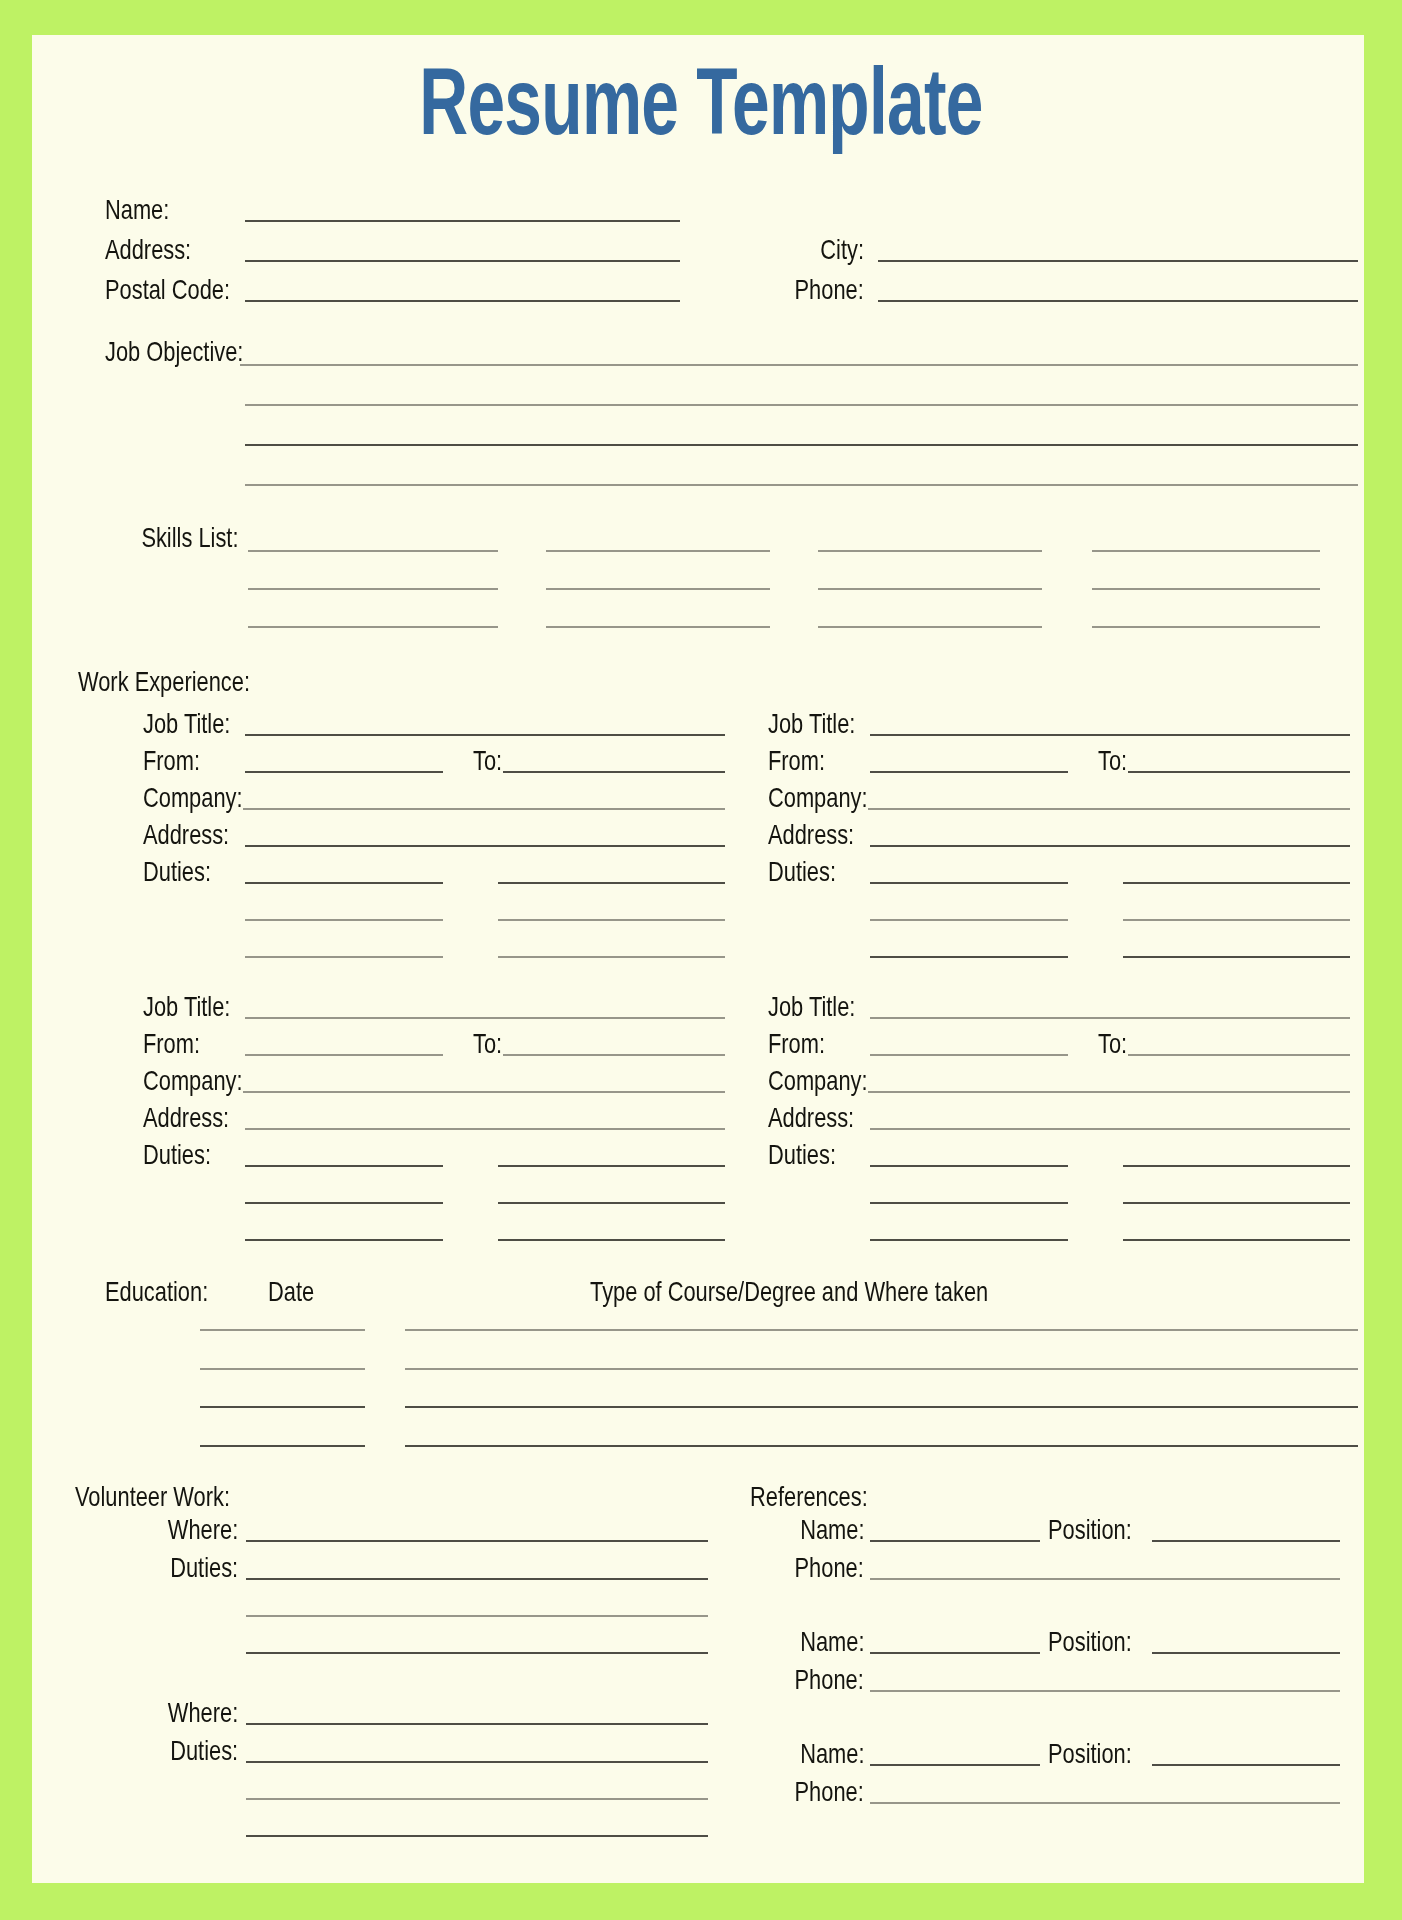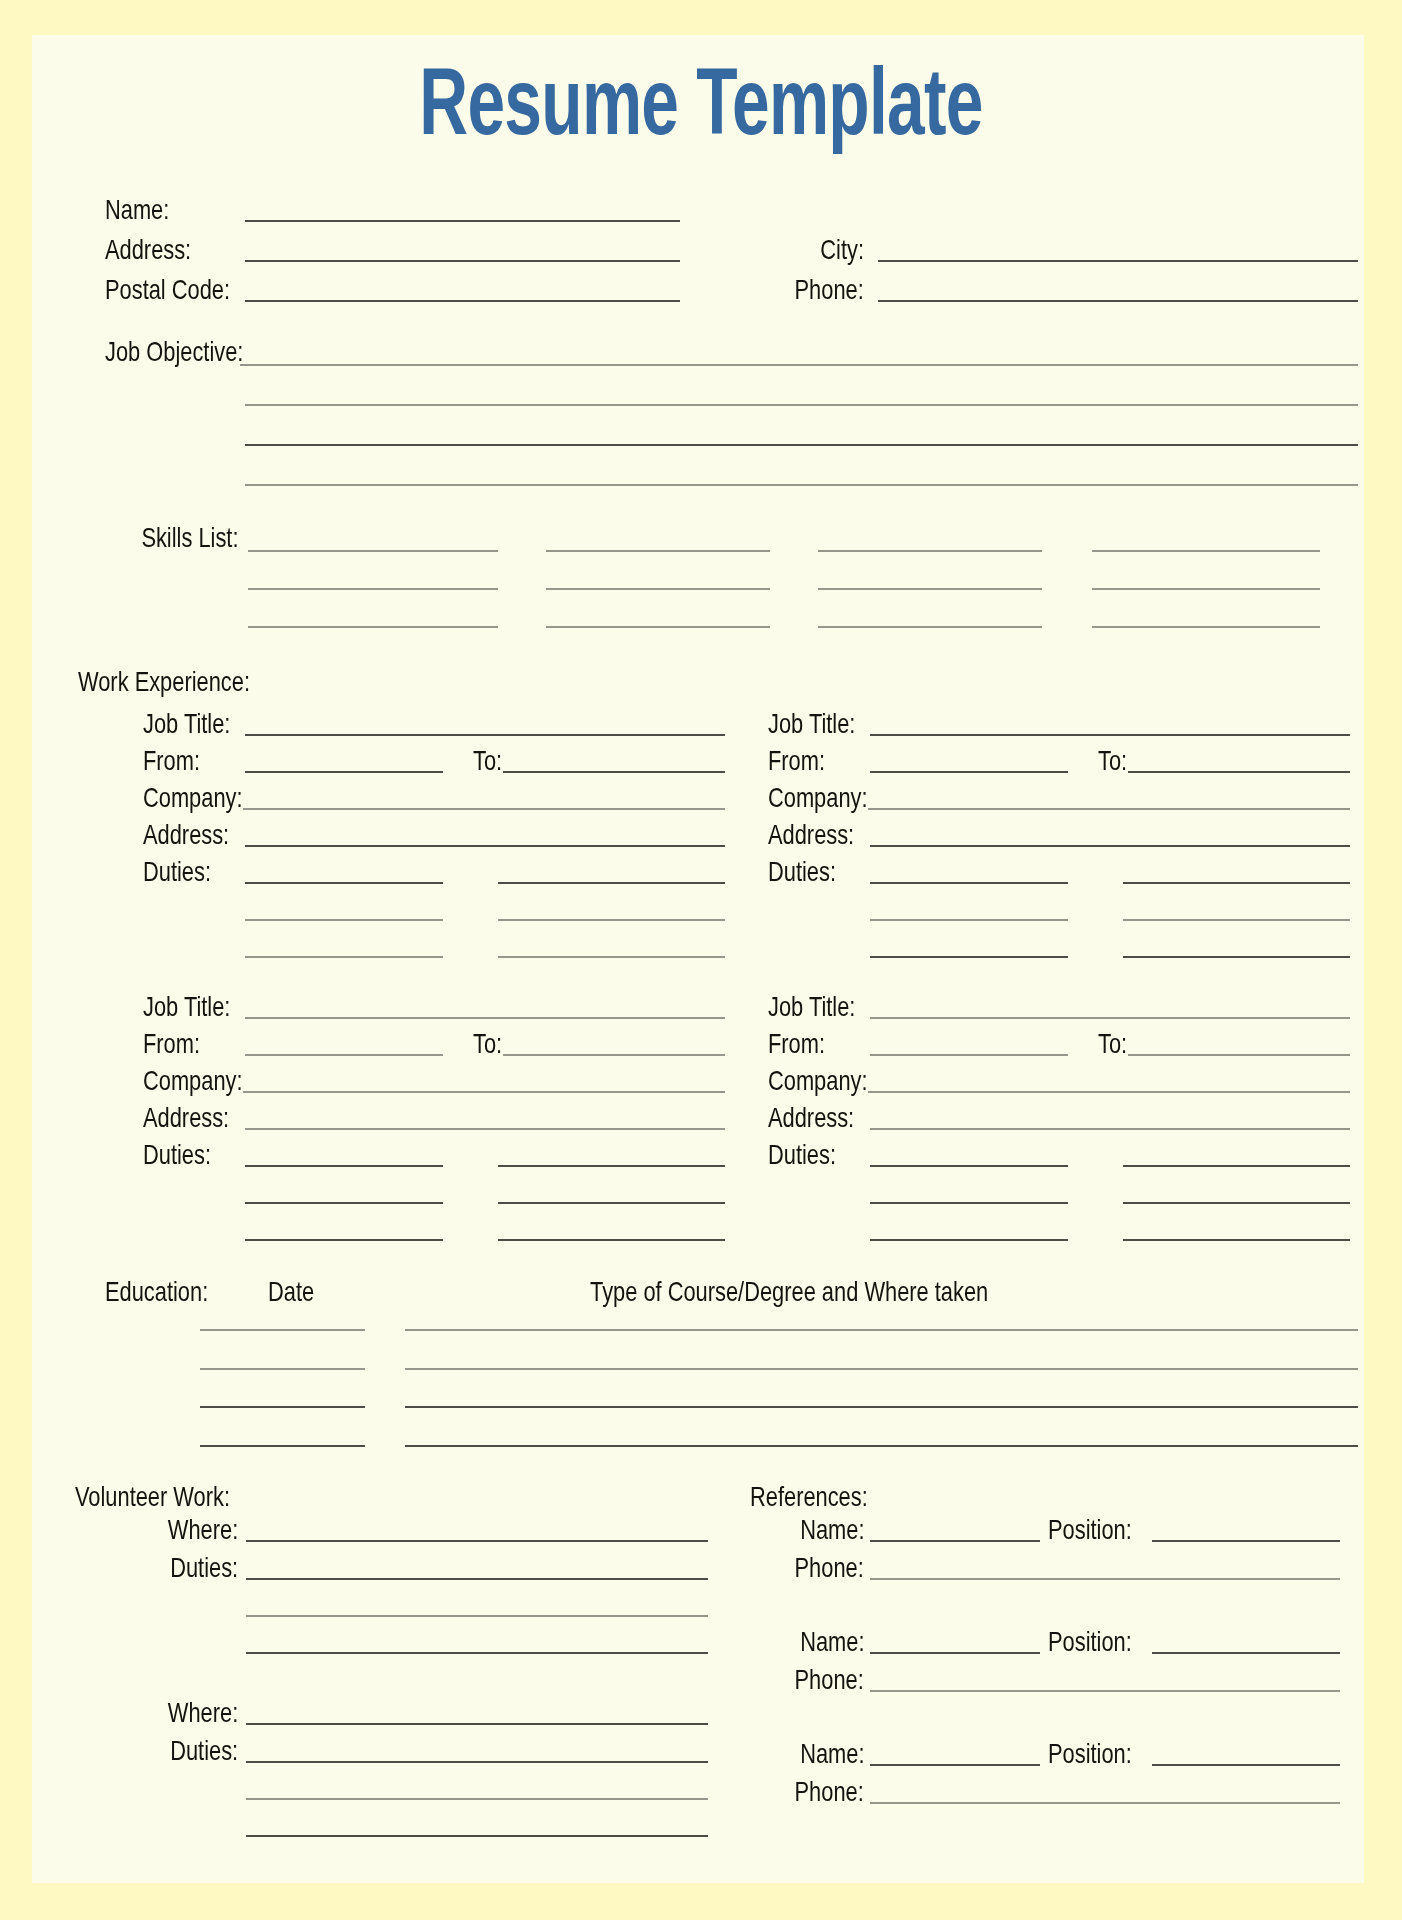--- a/index.html
+++ b/index.html
@@ -1,16 +1,16 @@
 <!DOCTYPE html>
 <html><head>
 <meta charset="utf-8">
 <style>
   html,body{margin:0;padding:0;background:#222;}
-  .page{position:relative;width:1402px;height:1920px;background:#fef9c3;font-family:"Liberation Sans",sans-serif;overflow:hidden;text-decoration:underline;}
+  .page{position:relative;width:1402px;height:1920px;background:#bef264;font-family:"Liberation Sans",sans-serif;overflow:hidden;text-decoration:underline;}
   .sheet{position:absolute;left:32px;top:35px;right:38px;bottom:37px;background:#FCFCEA;}
   .title{position:absolute;left:0;right:0;top:52px;margin:0;text-align:center;
          font:700 94px/1.06 "Liberation Sans",sans-serif;color:#35699F;
          transform:scaleX(.72);transform-origin:50% 0;letter-spacing:-1px;}
   .lbl{position:absolute;white-space:nowrap;font:400 28px/28px "Liberation Sans",sans-serif;
        color:#14140F;transform:scaleX(.78);transform-origin:0 50%;}
   .lbl.ra{transform-origin:100% 50%;text-align:right;}
   .ln{position:absolute;height:0;border-top:2.2px solid #4E4D45;}
   .ln.soft{border-top-color:#97968A;}
   .entry{position:absolute;width:590px;height:252px;}

